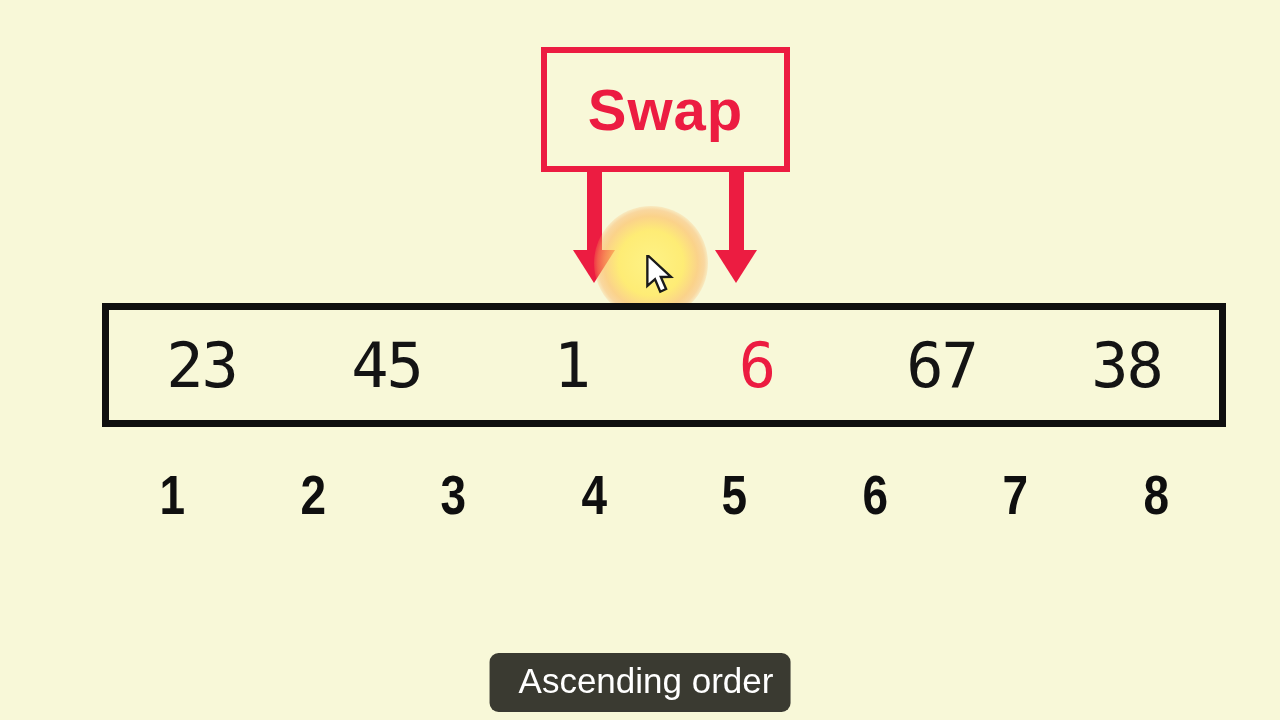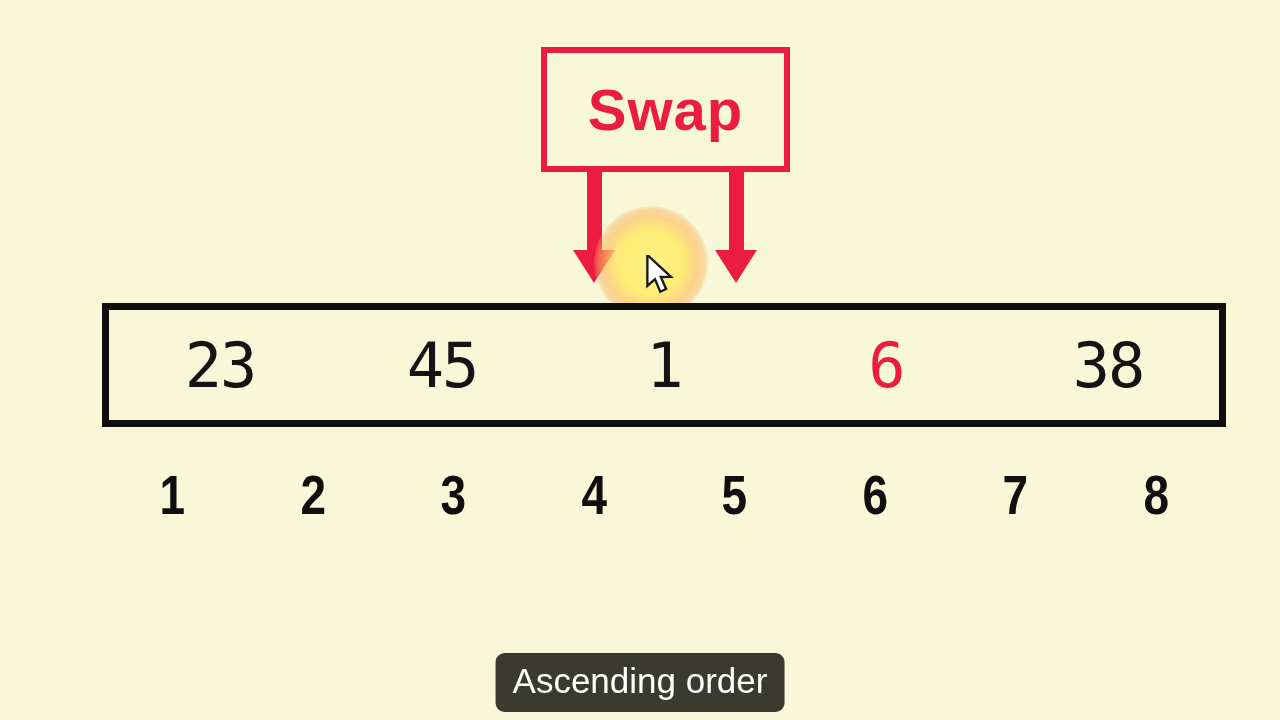--- a/index.html
+++ b/index.html
@@ -127,21 +127,21 @@
 
   
   .caption {
     position: absolute;
     left: 50%;
     top: 653px;
     transform: translateX(-50%);
     background: #3a3a31;
     color: #ffffff;
     font-size: 35px;
-    padding: 8px 17px 11px 17px;
+    padding: 8px 17px 11px 29px;
     border-radius: 9px;
     white-space: nowrap;
   }
 </style>
 </head>
 <body>
 
 <div id="stage">
 
   <div class="swap-box">
@@ -165,20 +165,23 @@
     <div class="cell">
         <span class="val">45</span>
       </div>
     <div class="cell">
         <span class="val">1</span>
       </div>
     <div class="cell hot">
         <span class="val">6</span>
       </div>
     <div class="cell">
+        <span class="val">67</span>
+      </div>
+    <div class="cell">
         <span class="val">38</span>
       </div>
   </div>
 
   <div class="indices">
     <span class="idx">1</span>
     <span class="idx">2</span>
     <span class="idx">3</span>
     <span class="idx">4</span>
     <span class="idx">5</span>

